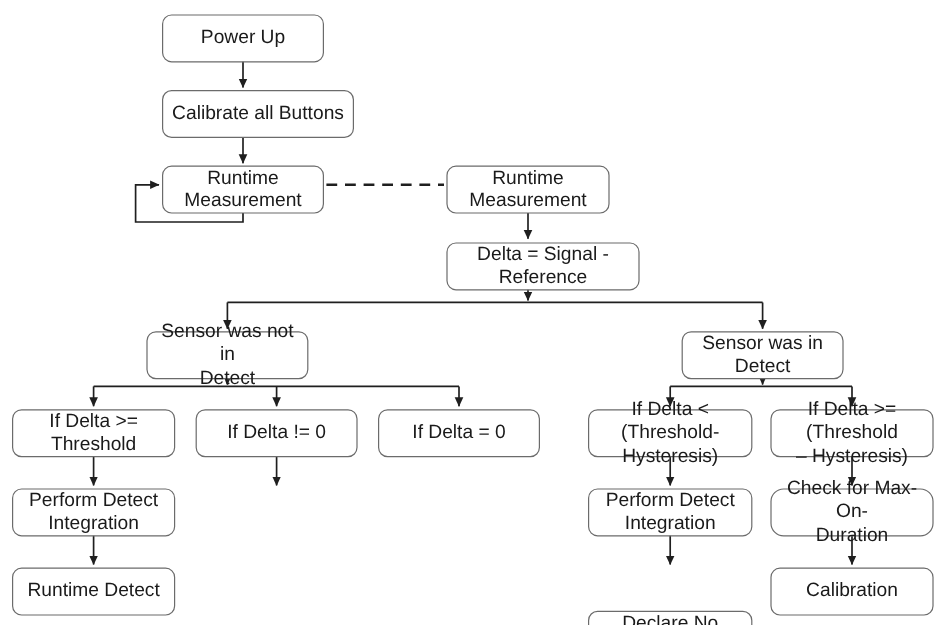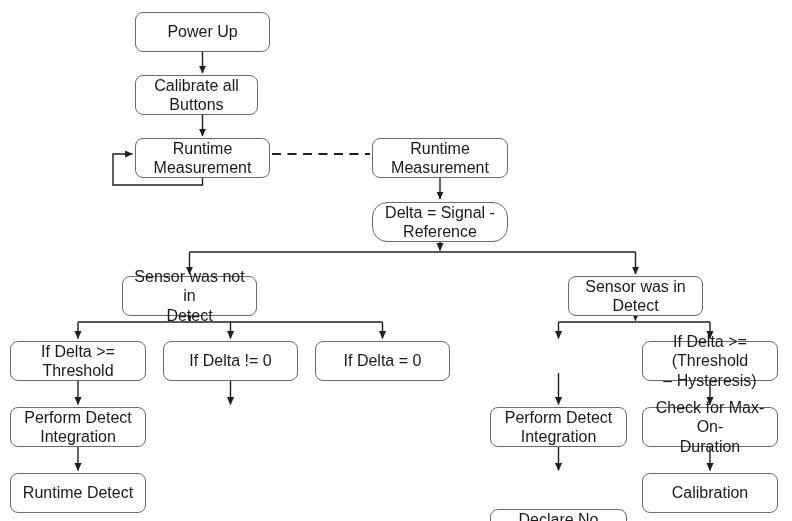--- a/index.html
+++ b/index.html
@@ -90,52 +90,54 @@
     <line class="edge" x1="78" y1="439" x2="78" y2="470.5" marker-end="url(#arrowhead)"></line>
 
     <line class="edge" x1="558.5" y1="373" x2="558.5" y2="404.5" marker-end="url(#arrowhead)"></line>
     <line class="edge" x1="710" y1="373" x2="710" y2="404.5" marker-end="url(#arrowhead)"></line>
     <line class="edge" x1="558.5" y1="439" x2="558.5" y2="470.5" marker-end="url(#arrowhead)"></line>
     <line class="edge" x1="710" y1="439" x2="710" y2="470.5" marker-end="url(#arrowhead)"></line>
   </svg>
 
   <div class="node" style="left:135px; top:12px;  width:135px; height:31px;">Power Up</div>
 
-  <div class="node" style="left:135px; top:75px;  width:123px; height:32px;">Calibrate all Buttons</div>
+  <div class="node" style="left:135px; top:75px;  width:160px; height:32px;">Calibrate all Buttons</div>
 
   <div class="node" style="left:135px; top:138px; width:135px; height:32px;">Runtime Measurement</div>
 
   <div class="node" style="left:372px; top:138px; width:136px; height:32px;">Runtime Measurement</div>
 
-  <div class="node" style="left:372px; top:202px; width:136px; height:33px;border-radius:15px;">Delta = Signal -
+  <div class="node" style="left:372px; top:202px; width:161px; height:33px;">Delta = Signal -
 Reference</div>
 
   <div class="node" style="left:122px; top:276px; width:135px; height:32px;">Sensor was not in
 Detect</div>
 
   <div class="node" style="left:568px; top:276px; width:135px; height:32px;">Sensor was in Detect</div>
 
   <div class="node" style="left:10px;  top:341px; width:136px; height:32px;">If Delta &gt;= Threshold</div>
 
   <div class="node" style="left:163px; top:341px; width:135px; height:32px;">If Delta != 0</div>
 
   <div class="node" style="left:315px; top:341px; width:135px; height:32px;text-align:center;">If Delta = 0</div>
 
+  <div class="node" style="left:490px; top:341px; width:137px; height:32px;">If Delta &lt; (Threshold-
+Hysteresis)</div>
 
   <div class="node" style="left:642px; top:341px; width:136px; height:32px;">If Delta &gt;= (Threshold
 – Hysteresis)</div>
 
   <div class="node" style="left:10px;  top:407px; width:136px; height:32px;">Perform Detect
 Integration</div>
 
 
   <div class="node" style="left:490px; top:407px; width:137px; height:32px;">Perform Detect
 Integration</div>
 
-  <div class="node" style="left:642px; top:407px; width:136px; height:32px;">Check for Max-On-
+  <div class="node" style="left:642px; top:407px; width:136px; height:32px;border-radius:11px;">Check for Max-On-
 Duration</div>
 
   <div class="node" style="left:10px;  top:473px; width:136px; height:31px;">Runtime Detect</div>
 
   <div class="node" style="left:490px; top:473px; width:137px; height:31px;margin-top:36px;">Declare No Detect</div>
 
   <div class="node" style="left:642px; top:473px; width:136px; height:31px;">Calibration</div>
 
 </div>
 

